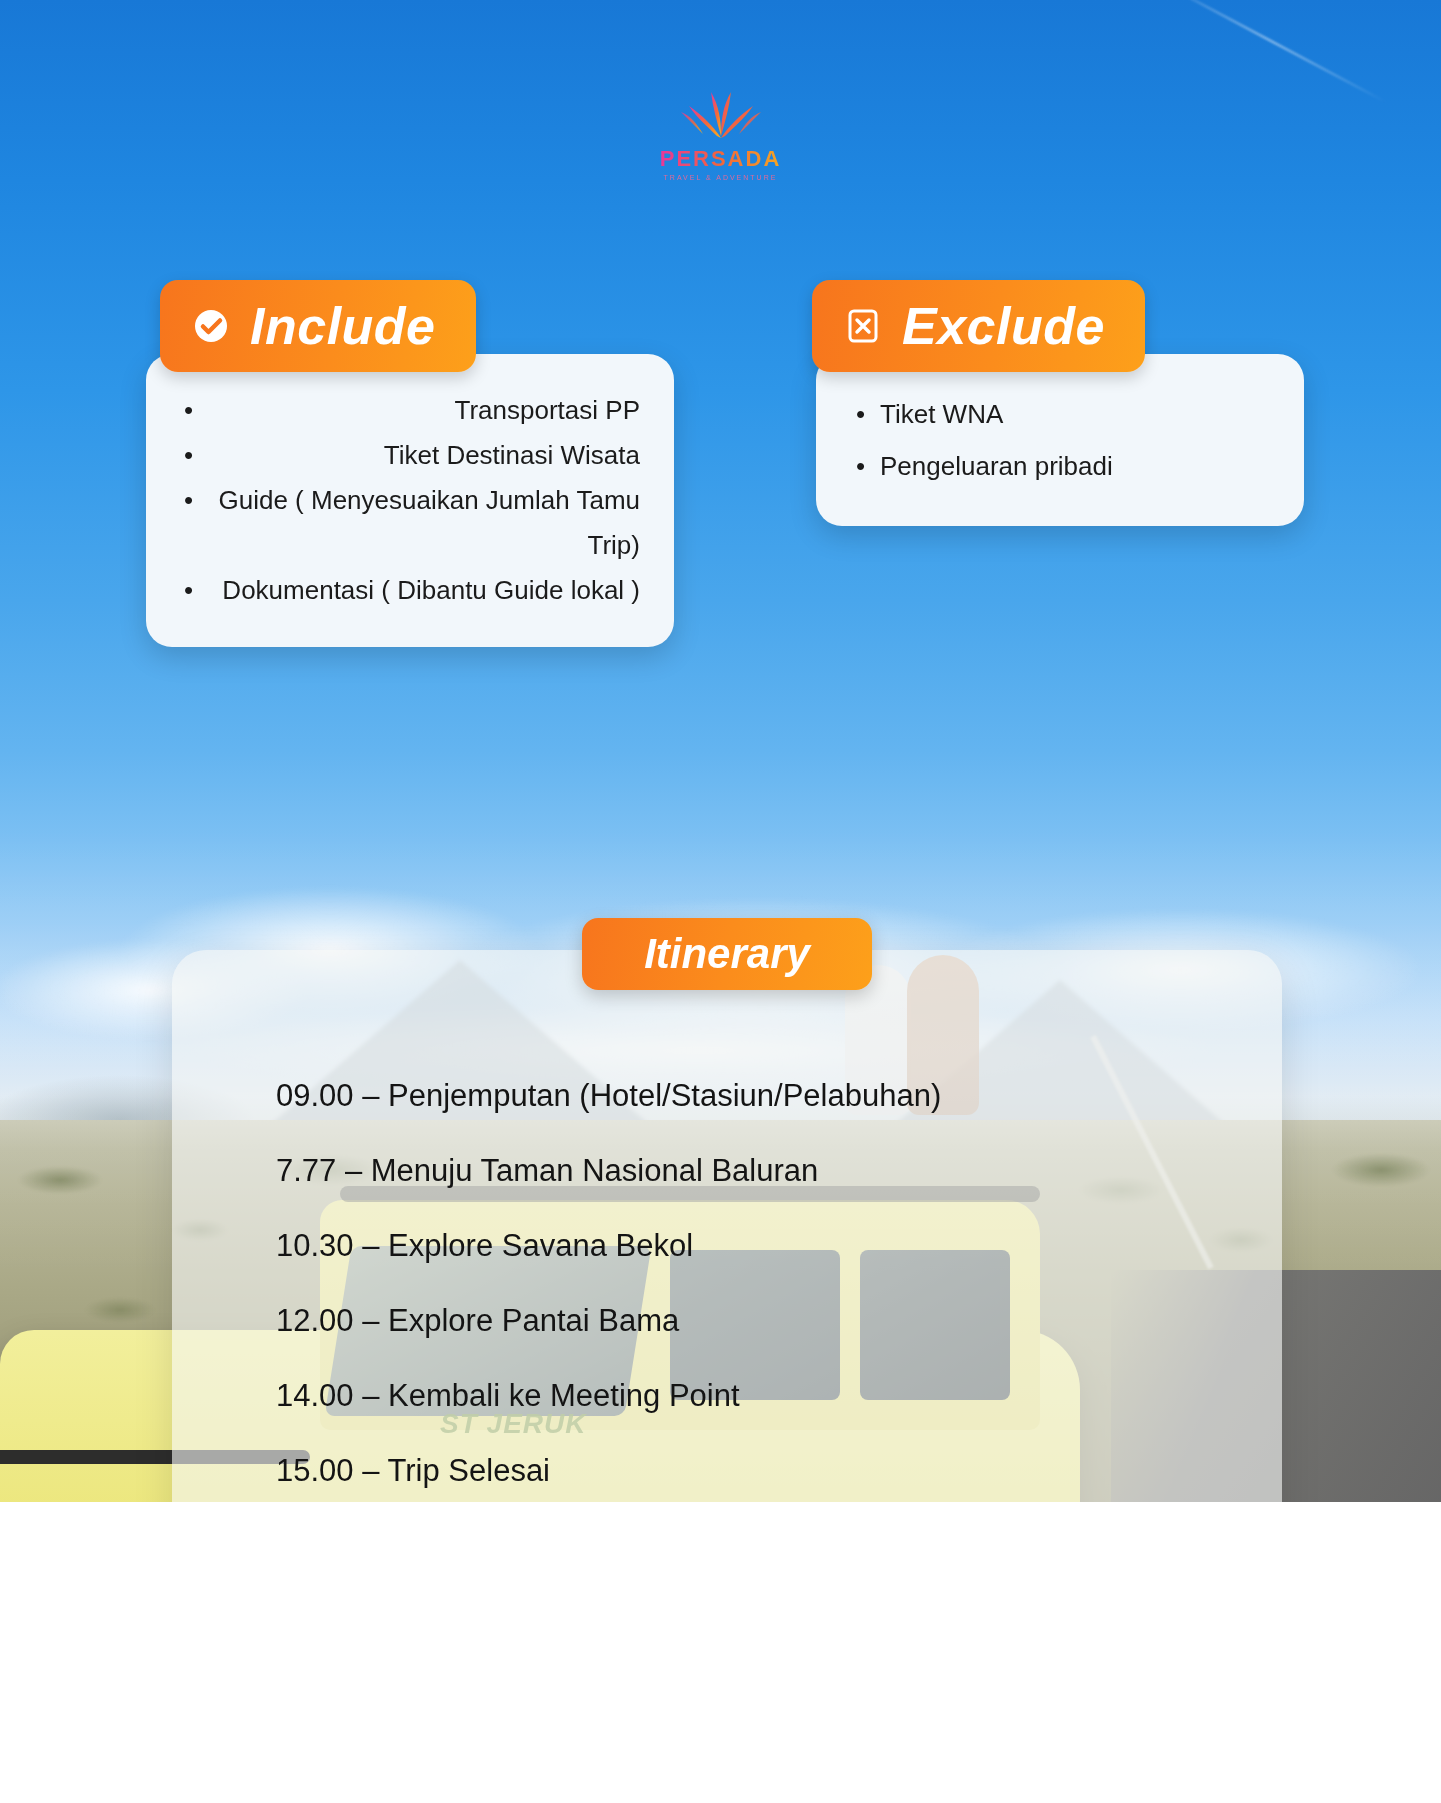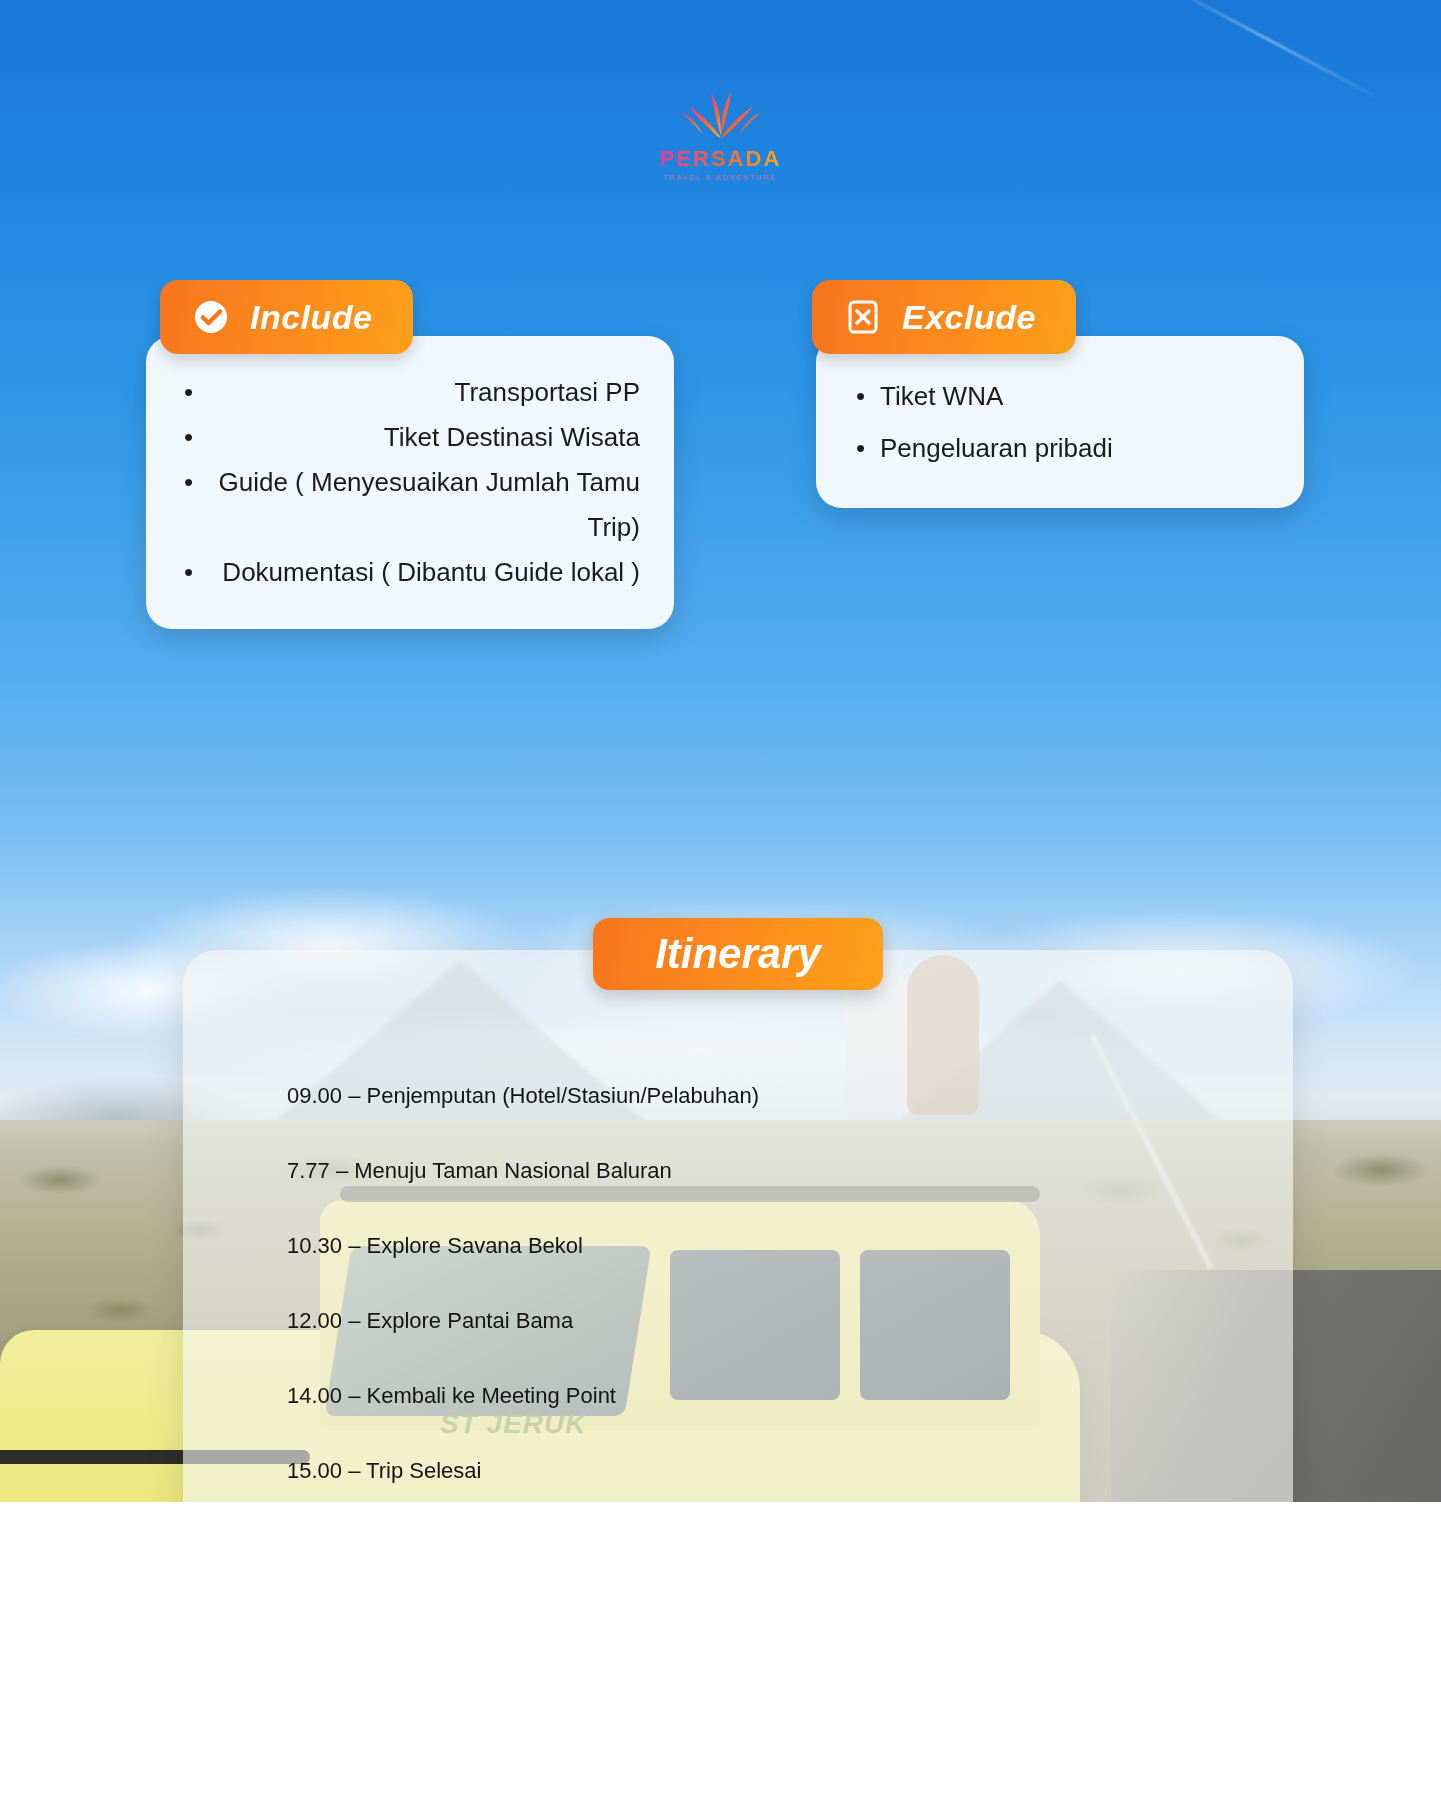--- a/index.html
+++ b/index.html
@@ -363,21 +363,21 @@
     display: inline-flex;
     align-items: center;
     gap: 18px;
     padding: 16px 40px 16px 30px;
     border-radius: 18px 18px 18px 18px;
     background: linear-gradient(100deg, #f7751d 0%, #fb8c1c 55%, #fda01a 100%);
     box-shadow: 0 6px 16px rgba(0,0,0,.18);
     z-index: 2;
   }
   .card-header .title {
-    font-size: 34px;
+    font-size: 52px;
     font-style: italic;
     font-weight: bold;
     color: #ffffff;
     letter-spacing: .5px;
     white-space: nowrap;
   }
   .hdr-icon {
     width: 42px;
     height: 42px;
     display: inline-flex;
@@ -418,21 +418,21 @@
   #include-card .card-body { width: 460px; text-align: right; }
   #include-card .card-header { margin-left: 14px; }
 
   #exclude-card { left: 800px; top: 280px; width: 500px; }
   #exclude-card .card-header { margin-left: 12px; }
   #exclude-card .card-body { width: 418px; margin-left: 16px; padding-left: 36px; }
   #exclude-card .card-body li { line-height: 52px; }
 
   
   #itinerary-card {
-    left: 183px;
+    left: 172px;
     top: 950px;
     width: 1110px;
     border-radius: 34px;
     background: rgba(243,246,243,.62);
     box-shadow: 0 14px 40px rgba(0,0,0,.12);
     padding-bottom: 90px;
   }
   .itin-header-wrap {
     display: flex;
     justify-content: center;
@@ -450,21 +450,21 @@
     font-weight: bold;
     color: #fff;
     white-space: nowrap;
   }
   .itin-list {
     margin: 68px 0 0 0;
     padding: 0 0 0 104px;
     list-style: none;
   }
   .itin-list li {
-    font-size: 22px;
+    font-size: 31px;
     line-height: 75px;
     color: #141414;
     white-space: nowrap;
   }
 </style>
 </head>
 <body>
 
 <div class="poster">
 

